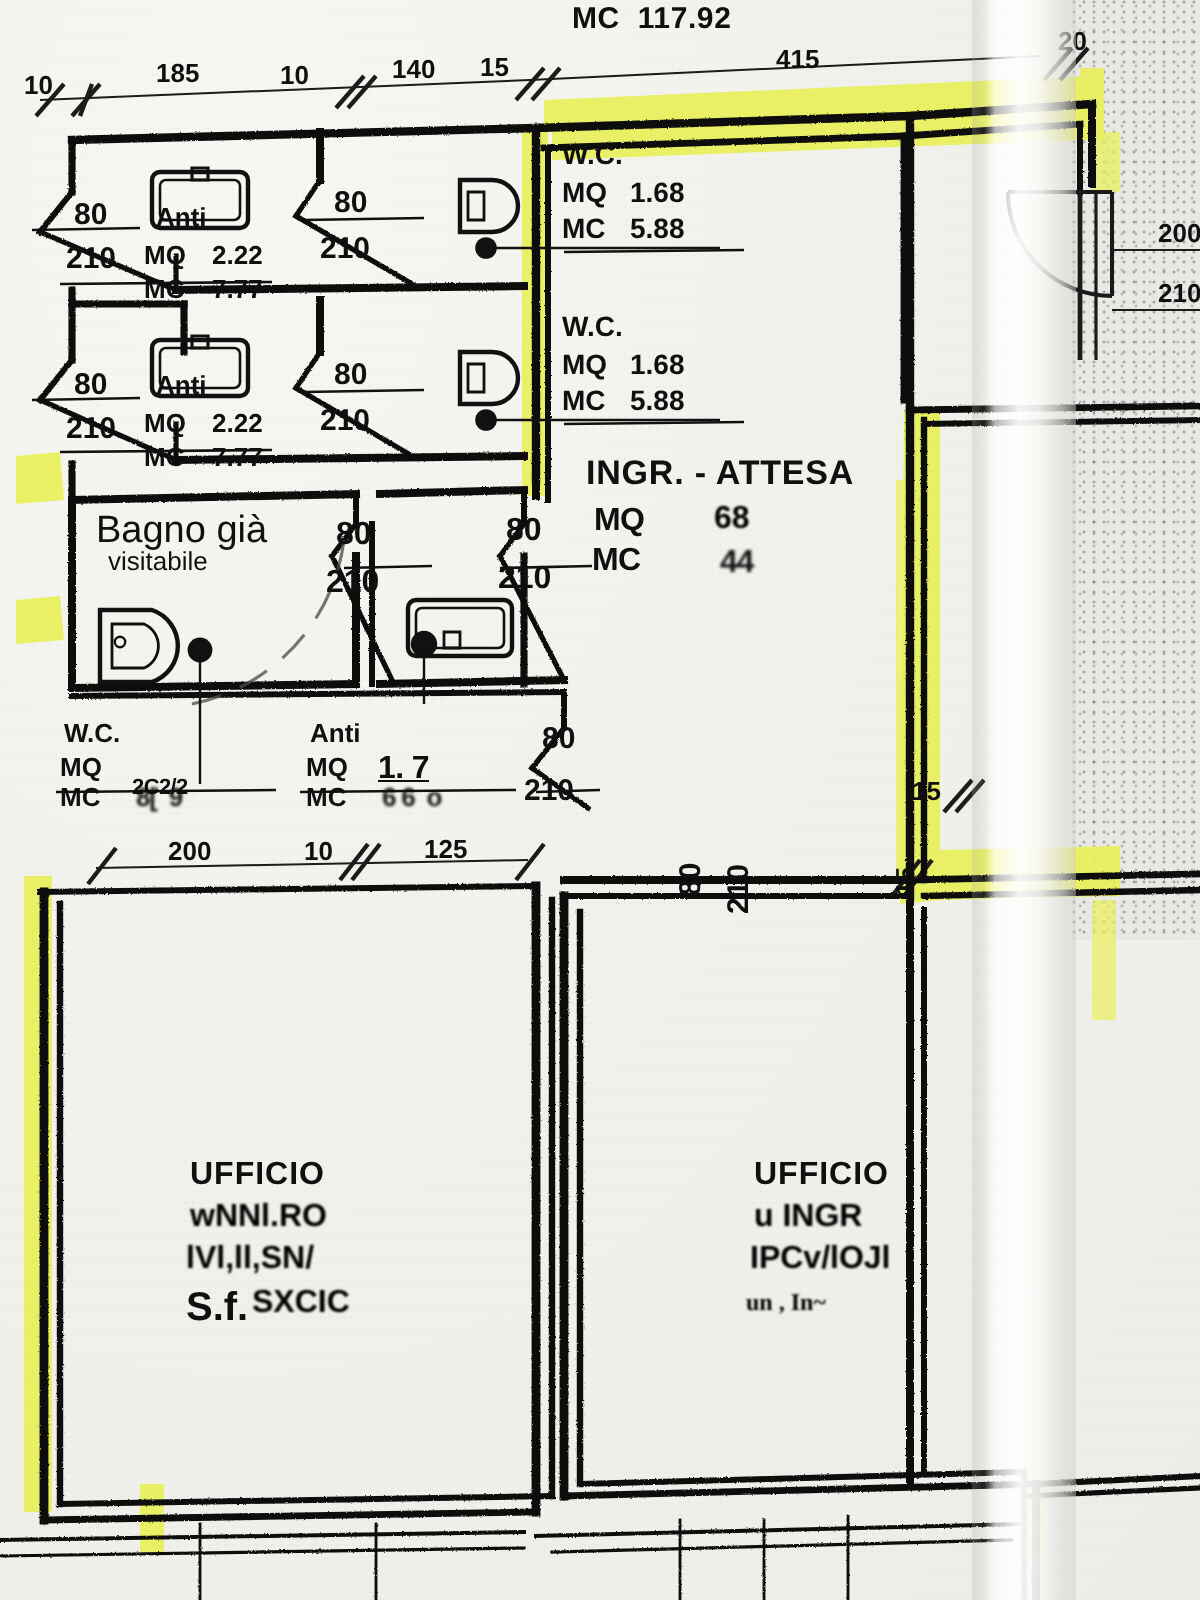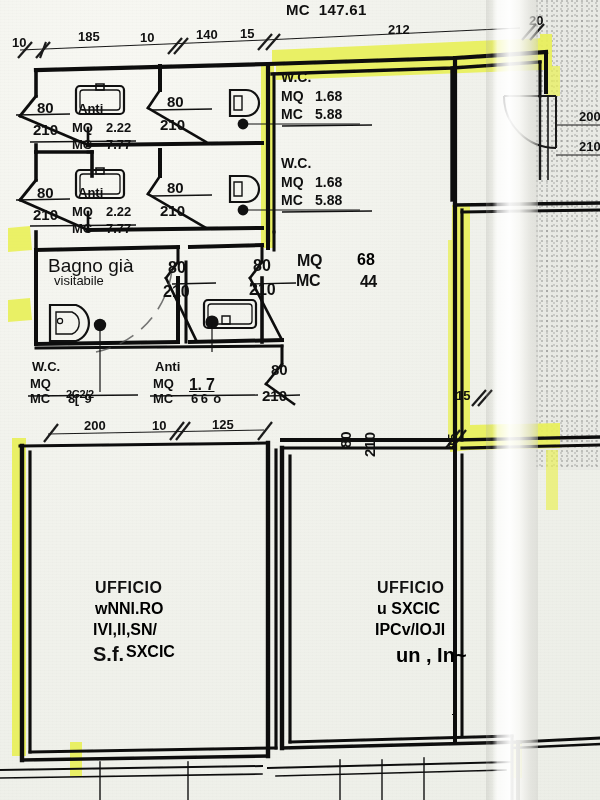--- a/index.html
+++ b/index.html
@@ -325,28 +325,28 @@
       <path d="M172,284 L216,283"></path>
       <path d="M250,284 L296,283"></path>
       <path d="M28,396 L138,395"></path>
       <path d="M150,396 L258,395"></path>
       <path d="M268,396 L300,395"></path>
       <path d="M16,115 L70,114"></path>
       <path d="M16,200 L70,199"></path>
     </g>
   </svg>
 
-  <div class="lbl b" style="left:286px;top:2px;font-size:15px;letter-spacing:.3px;">MC  147.61</div>
+  <div class="lbl b" style="left:286px;top:2px;font-size:15px;letter-spacing:.3px;">MC  117.92</div>
 
   <div class="lbl dim" style="left:12px;top:36px;">10</div>
   <div class="lbl dim" style="left:78px;top:30px;">185</div>
   <div class="lbl dim" style="left:140px;top:31px;">10</div>
   <div class="lbl dim" style="left:196px;top:28px;">140</div>
   <div class="lbl dim" style="left:240px;top:27px;">15</div>
-  <div class="lbl dim" style="left:388px;top:23px;">212</div>
+  <div class="lbl dim" style="left:388px;top:23px;">415</div>
   <div class="lbl dim" style="left:529px;top:14px;">20</div>
 
   <div class="lbl dim" style="left:579px;top:110px;">200</div>
   <div class="lbl dim" style="left:579px;top:140px;">210</div>
   <div class="lbl dim" style="left:456px;top:389px;">15</div>
   <div class="lbl dim vert" style="left:446px;top:448px;">15</div>
 
   <div class="lbl dim" style="left:84px;top:419px;text-align:right;">200</div>
   <div class="lbl dim" style="left:152px;top:419px;">10</div>
   <div class="lbl dim" style="left:212px;top:418px;">125</div>
@@ -368,20 +368,21 @@
   <div class="lbl b" style="left:315px;top:89px;font-size:14px;">1.68</div>
   <div class="lbl b" style="left:281px;top:107px;font-size:14px;">MC</div>
   <div class="lbl b" style="left:315px;top:107px;font-size:14px;">5.88</div>
 
   <div class="lbl b" style="left:281px;top:156px;font-size:14px;">W.C.</div>
   <div class="lbl b" style="left:281px;top:175px;font-size:14px;">MQ</div>
   <div class="lbl b" style="left:315px;top:175px;font-size:14px;">1.68</div>
   <div class="lbl b" style="left:281px;top:193px;font-size:14px;">MC</div>
   <div class="lbl b" style="left:315px;top:193px;font-size:14px;">5.88</div>
 
+  <div class="lbl b" style="left:293px;top:228px;font-size:17px;letter-spacing:.4px;">INGR. - ATTESA</div>
   <div class="lbl b smudge" style="left:297px;top:253px;font-size:16px;">MQ</div>
   <div class="lbl b heavy" style="left:357px;top:252px;font-size:16px;">68</div>
   <div class="lbl b smudge" style="left:296px;top:273px;font-size:16px;">MC</div>
   <div class="lbl b smudge2" style="left:360px;top:274px;font-size:16px;">44</div>
 
   <div class="lbl" style="left:48px;top:256px;font-size:19px;">Bagno già</div>
   <div class="lbl" style="left:54px;top:274px;font-size:13px;">visitabile</div>
 
   <div class="lbl b" style="left:32px;top:360px;font-size:13px;">W.C.</div>
   <div class="lbl b" style="left:30px;top:377px;font-size:13px;">MQ</div>
@@ -398,23 +399,23 @@
   <div class="lbl b" style="left:95px;top:580px;font-size:16px;letter-spacing:.5px;">UFFICIO</div>
   <div class="lbl b heavy" style="left:95px;top:601px;font-size:16px;">wNNl.RO</div>
   <div class="lbl b heavy" style="left:93px;top:622px;font-size:16px;">lVl,ll,SN/</div>
   <div class="lbl b" style="left:93px;top:644px;font-size:20px;">S.f.</div>
   <div class="lbl b heavy" style="left:126px;top:644px;font-size:16px;">SXCIC</div>
 
   <div class="lbl b heavy" style="left:95px;top:601px;font-size:16px;opacity:0;">MQ</div>
   <div class="lbl b heavy" style="left:93px;top:622px;font-size:16px;opacity:0;">MC</div>
 
   <div class="lbl b" style="left:377px;top:580px;font-size:16px;letter-spacing:.5px;">UFFICIO</div>
-  <div class="lbl b heavy" style="left:377px;top:601px;font-size:16px;">u SXCIC</div>
+  <div class="lbl b heavy" style="left:377px;top:601px;font-size:16px;">u INGR</div>
   <div class="lbl b heavy" style="left:375px;top:622px;font-size:16px;">IPCv/lOJl</div>
-  <div class="lbl b heavy" style="left:396px;top:645px;font-size:20px;">un , In~</div>
+  <div class="lbl b heavy" style="left:373px;top:645px;font-size:12px;font-family:Liberation Serif, serif;">un , In~</div>
   <div class="lbl b heavy" style="left:377px;top:601px;font-size:16px;opacity:0;">MQ</div>
   <div class="lbl b heavy" style="left:375px;top:622px;font-size:16px;opacity:0;">MC</div>
 
   <div class="lbl b" style="left:37px;top:100px;font-size:15px;">80</div>
   <div class="lbl b" style="left:33px;top:122px;font-size:15px;">210</div>
 
   <div class="lbl b" style="left:167px;top:94px;font-size:15px;">80</div>
   <div class="lbl b" style="left:160px;top:117px;font-size:15px;">210</div>
 
   <div class="lbl b" style="left:37px;top:185px;font-size:15px;">80</div>

